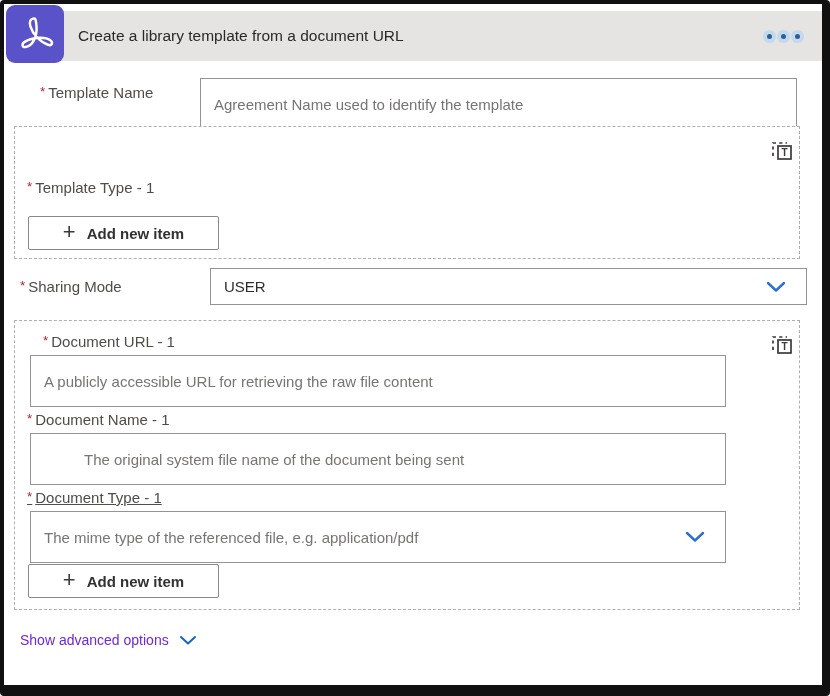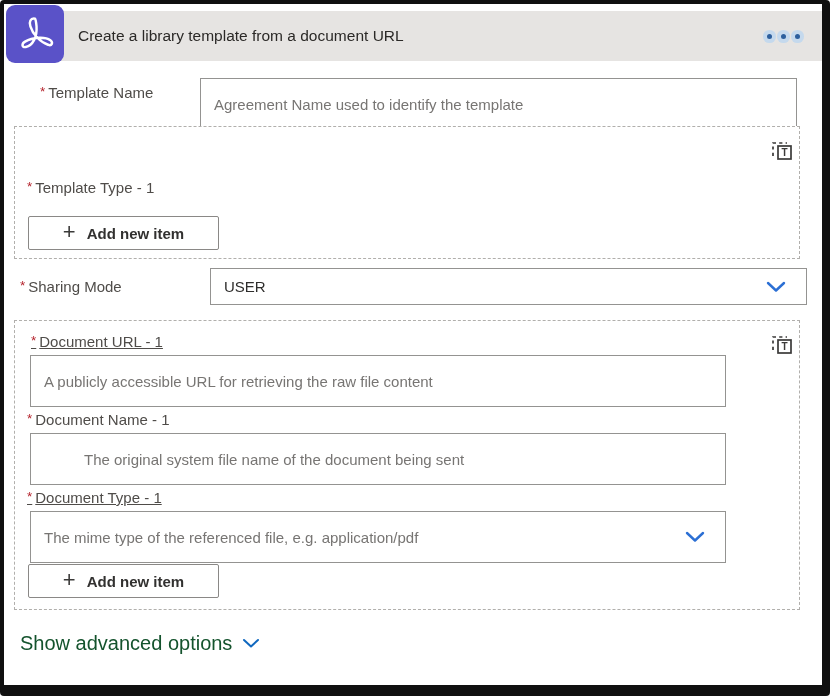--- a/index.html
+++ b/index.html
@@ -28,21 +28,21 @@
   .tbox input{width:100%;height:100%;border:0;outline:none;padding:0 13px;font-size:15px;
     color:#2e2d2c;font-family:"Liberation Sans",sans-serif;background:transparent;}
   .tbox input::placeholder{color:#777573;opacity:1;}
   .dd-chevron{position:absolute;right:20px;top:50%;transform:translateY(-50%);pointer-events:none;line-height:0;}
   .group{border:1px dashed #b1afac;background:#fff;}
   .add-btn{box-sizing:border-box;border:1px solid #8a8886;border-radius:2px;background:#fff;
     display:flex;align-items:center;justify-content:center;gap:11px;cursor:pointer;}
   .add-btn .plus{font-size:22px;font-weight:400;color:#3b3a39;line-height:1;position:relative;top:-1px;}
   .add-btn .add-lbl{font-size:15px;font-weight:700;color:#323130;}
   .toggle-btn{width:26px;height:26px;background:transparent;border:0;padding:0;cursor:pointer;line-height:0;}
-  .adv-link{display:flex;align-items:center;gap:10px;color:#14532d;font-size:20px;cursor:pointer;}
+  .adv-link{display:flex;align-items:center;gap:10px;color:#6d28d9;font-size:14px;cursor:pointer;}
 </style>
 </head>
 <body>
 
 <div class="frame">
 
   <div class="abs header-bar">
     <div class="abs card-title">Create a library template from a document URL</div>
     <div class="abs menu-dots" title="">
       <i></i>
@@ -86,21 +86,21 @@
   <div class="abs tbox" style="left:196px;top:264px;width:597px;height:37px;margin-left:10px;">
     <input type="text" readonly="" value="USER" style="">
     <span class="dd-chevron">
       <svg width="20" height="12" viewBox="0 0 20 12">
         <path d="M2 2 L10 9.5 L18 2" fill="none" stroke="#2b6fd4" stroke-width="2.4" stroke-linecap="round" stroke-linejoin="round"></path>
       </svg>
     </span>
   </div>
 
   <div class="abs group" style="left:10px;top:316px;width:784px;height:288px;">
-    <div class="abs lbl" style="left:16px;top:12px;text-decoration:underline;">
+    <div class="abs lbl" style="left:28px;top:12px;">
       <span class="req">*</span><span>Document URL - 1</span>
     </div>
     <button class="abs toggle-btn" style="right:4px;top:10px;">
       <svg width="24" height="24" viewBox="0 0 24 24">
         <path d="M3 18 V5 H17" fill="none" stroke="#3b3a39" stroke-width="1.7" stroke-dasharray="3.2 3.2"></path>
         <rect x="8" y="8" width="13" height="13" fill="#ffffff" stroke="#3b3a39" stroke-width="1.7"></rect>
         <text x="14.5" y="18.2" font-size="10" font-weight="bold" text-anchor="middle" fill="#3b3a39">T</text>
       </svg>
     </button>
 

